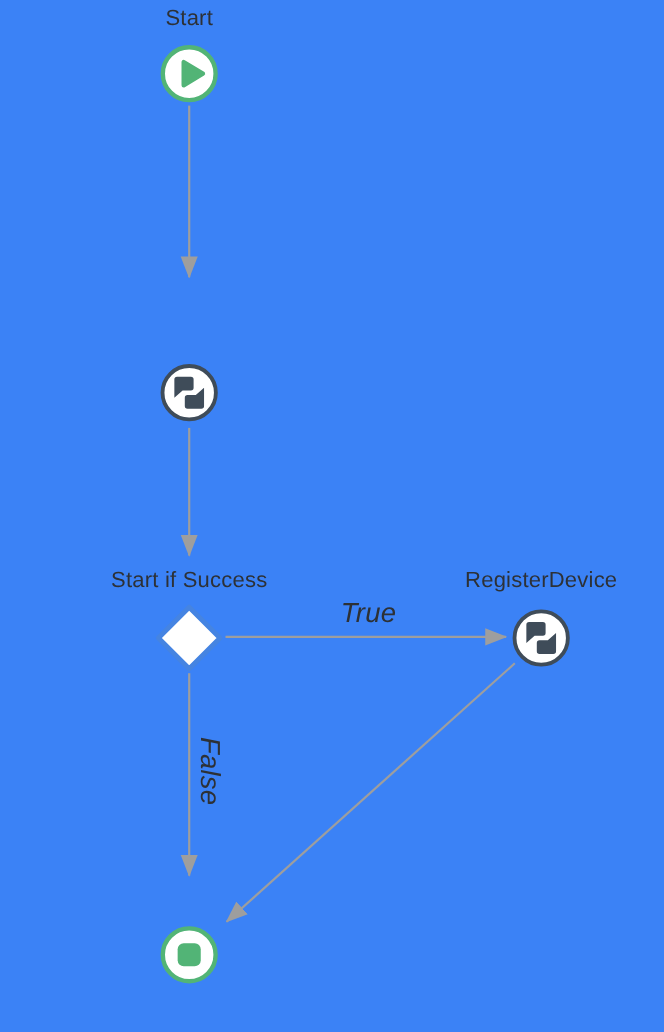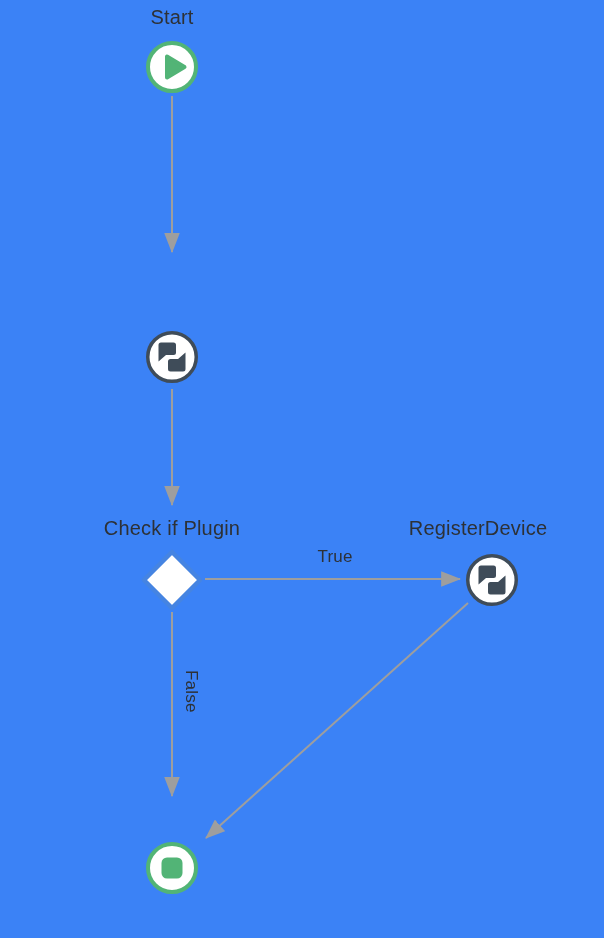--- a/index.html
+++ b/index.html
@@ -25,22 +25,23 @@
   .label {
     position: absolute;
     color: var(--text, #2d3136);
     font-size: 20px;
     letter-spacing: 0.2px;
     text-align: center;
     line-height: 31px;
     white-space: pre-line;
   }
   .edge-label {
-    font-size: 17px;
+    font-size: 25px;
     line-height: 22px;
+    font-style: italic;
   }
   .edge-label.vertical {
     writing-mode: vertical-rl;
     text-align: left;
   }
   .icon {
     position: absolute;
     width: 54px;
     height: 54px;
     cursor: pointer;
@@ -79,28 +80,28 @@
   </div>
 
   <div class="icon" style="left:145px; top:330px;">
     <svg viewBox="0 0 54 54">
       <circle cx="27" cy="27" r="24.25" class="ring-slate" stroke-width="3.5"></circle>
       <path class="fill-slate" d="M13.5 15 Q13.5 12.5 16 12.5 H28.5 Q31 12.5 31 15 V22.5 Q31 25 28.5 25 H21 L13.5 31.5 Z"></path>
       <path class="fill-slate" transform="rotate(180 27 27)" d="M13.5 15 Q13.5 12.5 16 12.5 H28.5 Q31 12.5 31 15 V22.5 Q31 25 28.5 25 H21 L13.5 31.5 Z"></path>
     </svg>
   </div>
 
-  <div class="label" style="left:62px; top:513px; width:220px;">Check if Plugin</div>
+  <div class="label" style="left:62px; top:513px; width:220px;">Start if Success</div>
   <div class="icon" style="left:140px; top:548px; width:64px; height:64px;">
     <svg viewBox="0 0 64 64" style="width:64px;height:64px;">
       <polygon points="32,4 60,32 32,60 4,32" class="diamond-shape" stroke-width="4.5" stroke-linejoin="round"></polygon>
     </svg>
   </div>
 
-  <div class="label" style="left:368px; top:513px; width:220px;">RegisterDevice</div>
+  <div class="label" style="left:382px; top:513px; width:220px;">RegisterDevice</div>
   <div class="icon" style="left:465px; top:553px;">
     <svg viewBox="0 0 54 54">
       <circle cx="27" cy="27" r="24.25" class="ring-slate" stroke-width="3.5"></circle>
       <path class="fill-slate" d="M13.5 15 Q13.5 12.5 16 12.5 H28.5 Q31 12.5 31 15 V22.5 Q31 25 28.5 25 H21 L13.5 31.5 Z"></path>
       <path class="fill-slate" transform="rotate(180 27 27)" d="M13.5 15 Q13.5 12.5 16 12.5 H28.5 Q31 12.5 31 15 V22.5 Q31 25 28.5 25 H21 L13.5 31.5 Z"></path>
     </svg>
   </div>
 
   <div class="label edge-label" style="left:300px; top:546px; width:70px;">True</div>
   <div class="label edge-label vertical" style="left:180px; top:670px; height:70px;">False</div>

